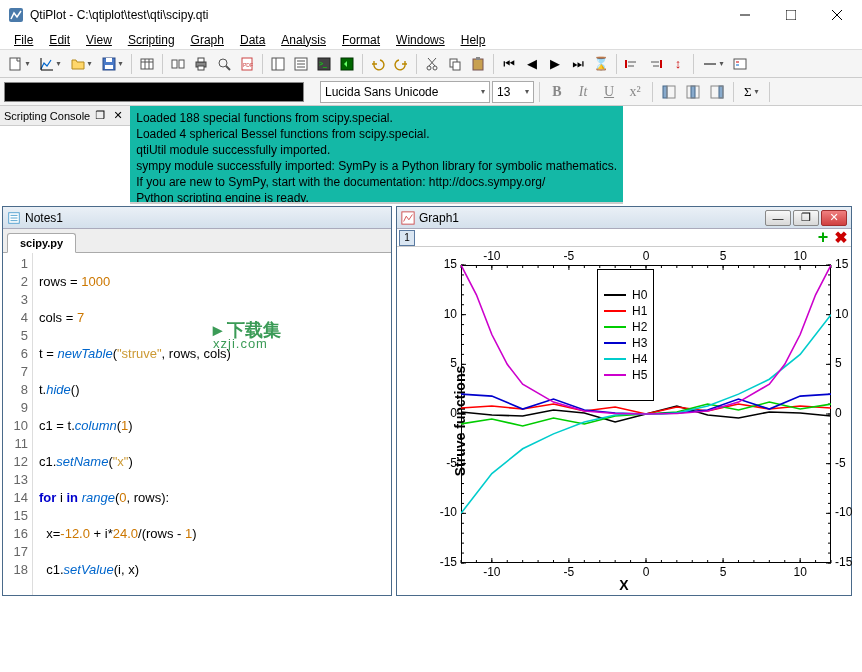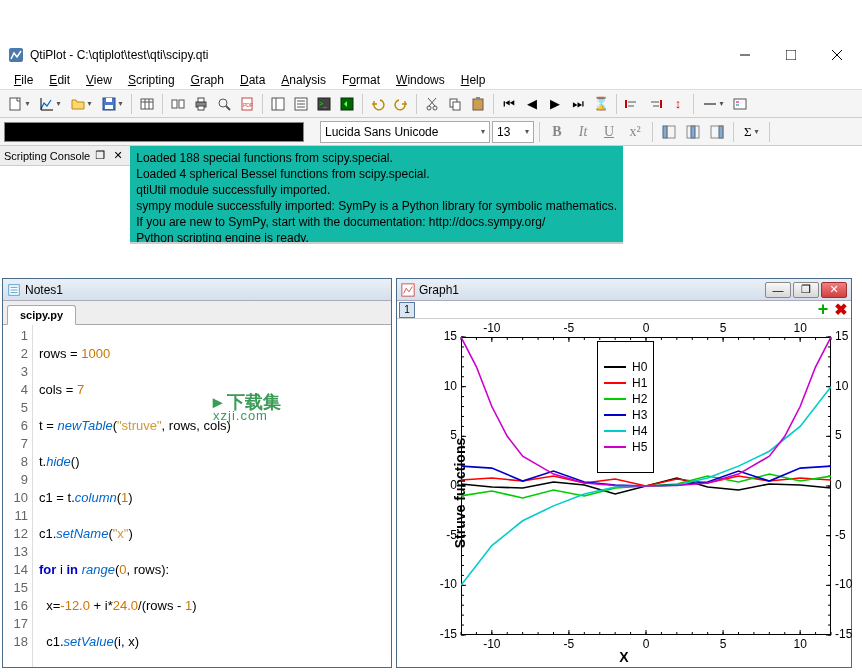--- a/index.html
+++ b/index.html
@@ -1,26 +1,26 @@
 <!DOCTYPE html>
 <html><head>
 <meta charset="utf-8">
 <style>
 * { margin: 0; padding: 0; box-sizing: border-box; font-family: "Segoe UI", Tahoma, sans-serif; }
 body { background: #fff; font-size: 12px; color: #000; width: 862px; height: 672px; overflow: hidden; position: relative; }
 
 
-.titlebar { height: 30px; display: flex; align-items: center; background: #fff; border-bottom: none; padding: 8px 2px; margin-top: 40px; }
+.titlebar { height: 30px; display: flex; align-items: center; background: #fff; border-bottom: none; padding: 8px 2px; }
 .titlebar .icon { width: 16px; height: 16px; margin: 0 6px; }
 .titlebar .title { flex: 1; font-size: 12px; color: #000; }
 .titlebar .winbtn { width: 46px; height: 30px; display: flex; align-items: center; justify-content: center; cursor: pointer; }
 
 
 .menubar { height: 20px; display: flex; align-items: center; padding: 0 6px; border-bottom: 1px solid #ddd; background: #fff; }
-.menuitem { padding: 2px 8px; font-size: 12px; cursor: pointer; }
+.menuitem { padding: 2px 8px; font-size: 12px; cursor: pointer; text-decoration: underline; }
 .menuitem .u { text-decoration: underline; }
 
 
 .toolbar { height: 28px; display: flex; align-items: center; padding: 2px 4px; border-bottom: 1px solid #ccc; background: #f5f5f5; gap: 1px; flex-wrap: nowrap; overflow: hidden; }
 .tbtn { width: 22px; height: 22px; display: flex; align-items: center; justify-content: center; cursor: pointer; border: 1px solid transparent; font-size: 13px; }
 .tbtn.withdrop { width: 30px; }
 .tbtn.wide { width: auto; padding: 0 4px; gap: 2px; }
 .tbtn svg { width: 16px; height: 16px; }
 .drop { font-size: 8px; margin-left: 1px; color: #555; }
 .sep { width: 1px; height: 20px; background: #ccc; margin: 0 3px; }
@@ -36,21 +36,21 @@
 .fmtbtn.under { text-decoration: underline; }
 
 
 .dock { display: flex; flex-direction: row; }
 .docktitle { height: 20px; background: #eee; border-bottom: 1px solid #ccc; display: flex; align-items: center; padding: 0 4px; font-size: 11px; }
 .docktitle .t { flex: 1; }
 .docktitle .dbtn { width: 16px; height: 16px; display: flex; align-items: center; justify-content: center; cursor: pointer; font-size: 11px; margin-left: 2px; }
 .console { height: 98px; background: #14b8a6; padding: 4px 6px; font-size: 12px; line-height: 16px; overflow: hidden; border-bottom: 2px solid #ccc; }
 
 
-.mdi { position: relative; flex: 1; background: #fff; height: 418px; margin-top: 32px; }
+.mdi { position: relative; flex: 1; background: #fff; height: 418px; }
 
 
 .subwin { position: absolute; background: #fff; border: 1px solid #4a6a8a; display: flex; flex-direction: column; }
 .subwin .subtitle { height: 22px; background: linear-gradient(#eaf0f6, #d4e0ec); display: flex; align-items: center; padding: 0 4px; font-size: 12px; border-bottom: 1px solid #aab; }
 .subwin .subtitle .sicon { width: 14px; height: 14px; margin-right: 4px; }
 .subwin .subtitle .t { flex: 1; }
 .subwin .subtitle .wbtns { display: flex; gap: 2px; }
 .subwin .subtitle .wbtn { width: 26px; height: 16px; font-size: 11px; display: flex; align-items: center; justify-content: center; cursor: pointer; border: 1px solid #888; background: linear-gradient(#f8f8f8,#d8d8d8); border-radius: 2px; }
 .subwin .subtitle .wbtn.close { background: linear-gradient(#f08080,#d04040); color: #fff; border-color: #a03030; }
 

